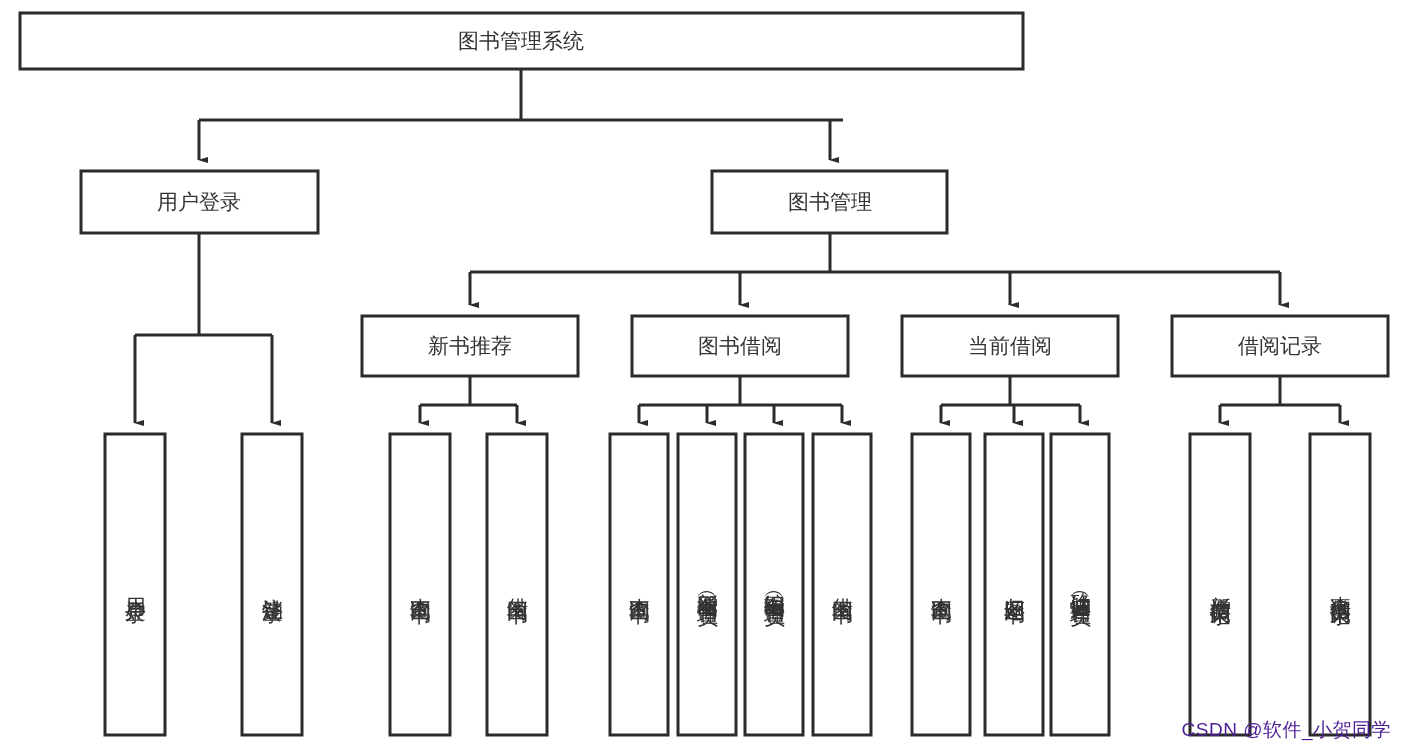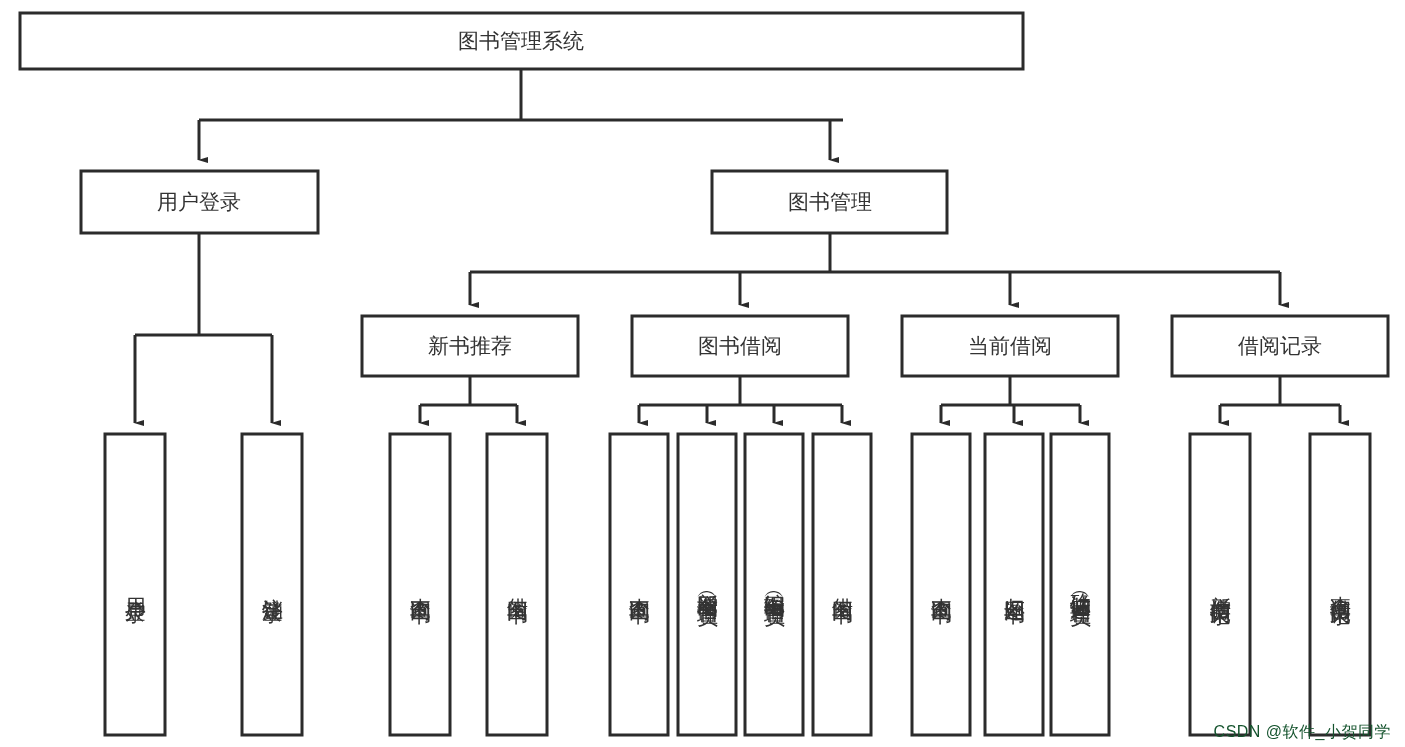--- a/index.html
+++ b/index.html
@@ -55,22 +55,22 @@
     letter-spacing: 2px;
     white-space: nowrap;
     text-align: center;
     pointer-events: none;
   }
   .watermark {
     position: absolute;
     right: 14px;
     bottom: 4px;
     font-family: "Liberation Sans", "DejaVu Sans", sans-serif;
-    font-size: 16px;
-    color: #14532d;
+    font-size: 19px;
+    color: #4c1d95;
     letter-spacing: 0.5px;
     user-select: none;
   }
 </style>
 </head>
 <body>
 
 <div id="diagram-root">
 
   <svg class="diagram" viewBox="0 0 1405 747" xmlns="http://www.w3.org/2000/svg">

